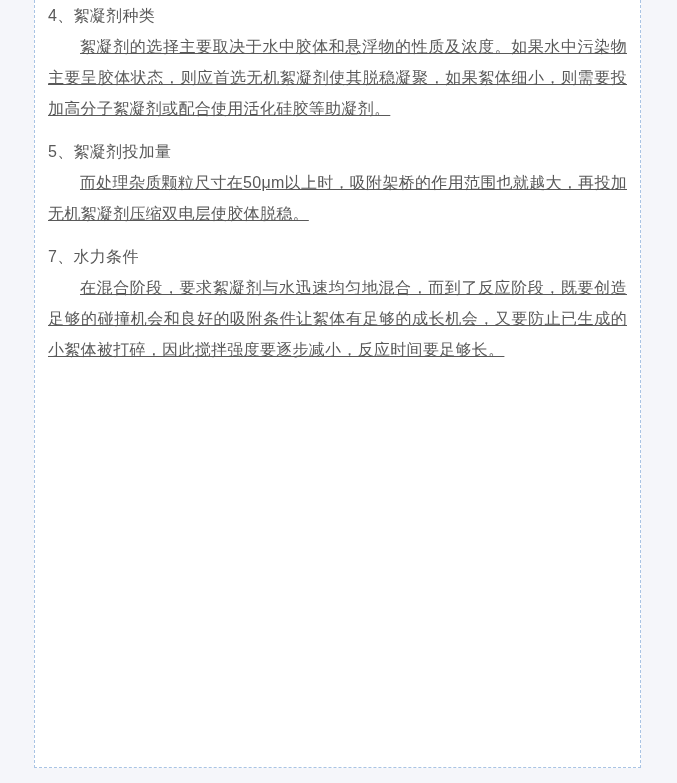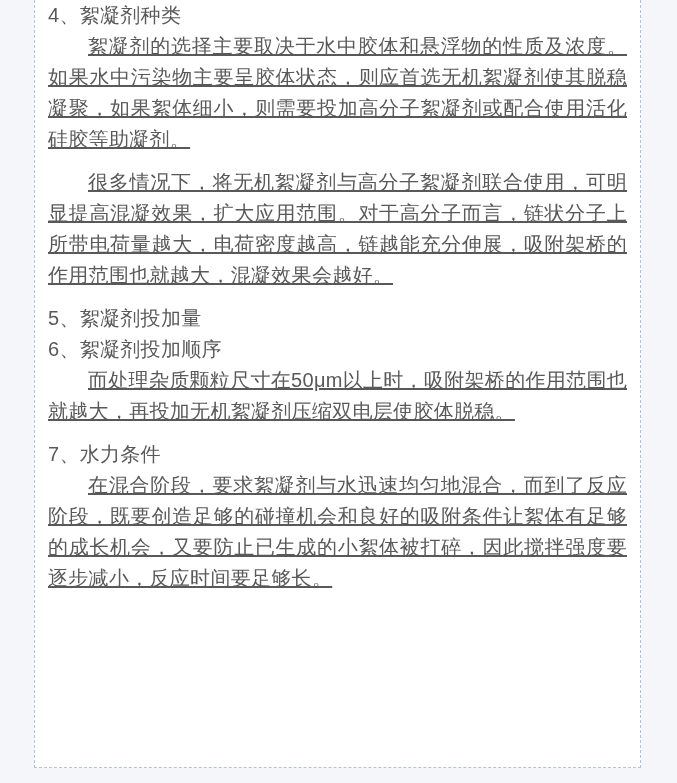--- a/index.html
+++ b/index.html
@@ -23,21 +23,21 @@
     width: 607px;
     height: 808px;
     box-sizing: border-box;
     background: #ffffff;
     border: 1px dashed #a9c4e4;
     padding: 39px 13px 0 13px;
     overflow: hidden;
   }
   .article p {
     margin: 0;
-    font-size: 20px;
+    font-size: 16px;
     line-height: 31px;
     color: #595959;
     text-align: justify;
     letter-spacing: 0.3px;
   }
   .article p.heading {
   }
   .article p.heading:first-child {
     margin-top: 0;
   }
@@ -48,21 +48,19 @@
   }
 </style>
 </head>
 <body>
 
 <div class="page">
   <div class="card">
     <div class="article">
         <p class="heading">4、絮凝剂种类</p>
         <p class="para">絮凝剂的选择主要取决于水中胶体和悬浮物的性质及浓度。如果水中污染物主要呈胶体状态，则应首选无机絮凝剂使其脱稳凝聚，如果絮体细小，则需要投加高分子絮凝剂或配合使用活化硅胶等助凝剂。</p>
-        <p class="para">很多情况下，将无机絮凝剂与高分子絮凝剂联合使用，可明显提高混凝效果，扩大应用范围。对于高分子而言，链状分子上所带电荷量越大，电荷密度越高，链越能充分伸展，吸附架桥的作用范围也就越大，混凝效果会越好。</p>
         <p class="heading">5、絮凝剂投加量</p>
-        <p class="heading">6、絮凝剂投加顺序</p>
         <p class="para">而处理杂质颗粒尺寸在50μm以上时，吸附架桥的作用范围也就越大，再投加无机絮凝剂压缩双电层使胶体脱稳。</p>
         <p class="heading">7、水力条件</p>
         <p class="para">在混合阶段，要求絮凝剂与水迅速均匀地混合，而到了反应阶段，既要创造足够的碰撞机会和良好的吸附条件让絮体有足够的成长机会，又要防止已生成的小絮体被打碎，因此搅拌强度要逐步减小，反应时间要足够长。</p>
       </div>
   </div>
 </div>
 
 </body></html>

